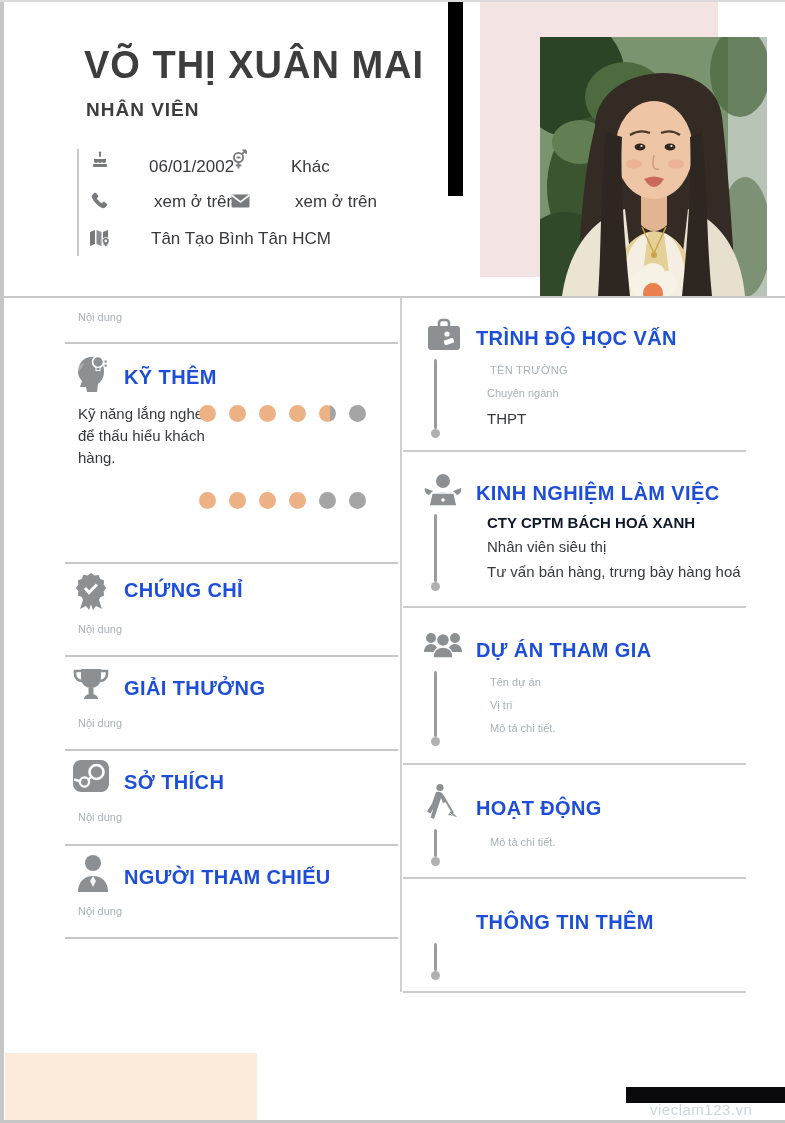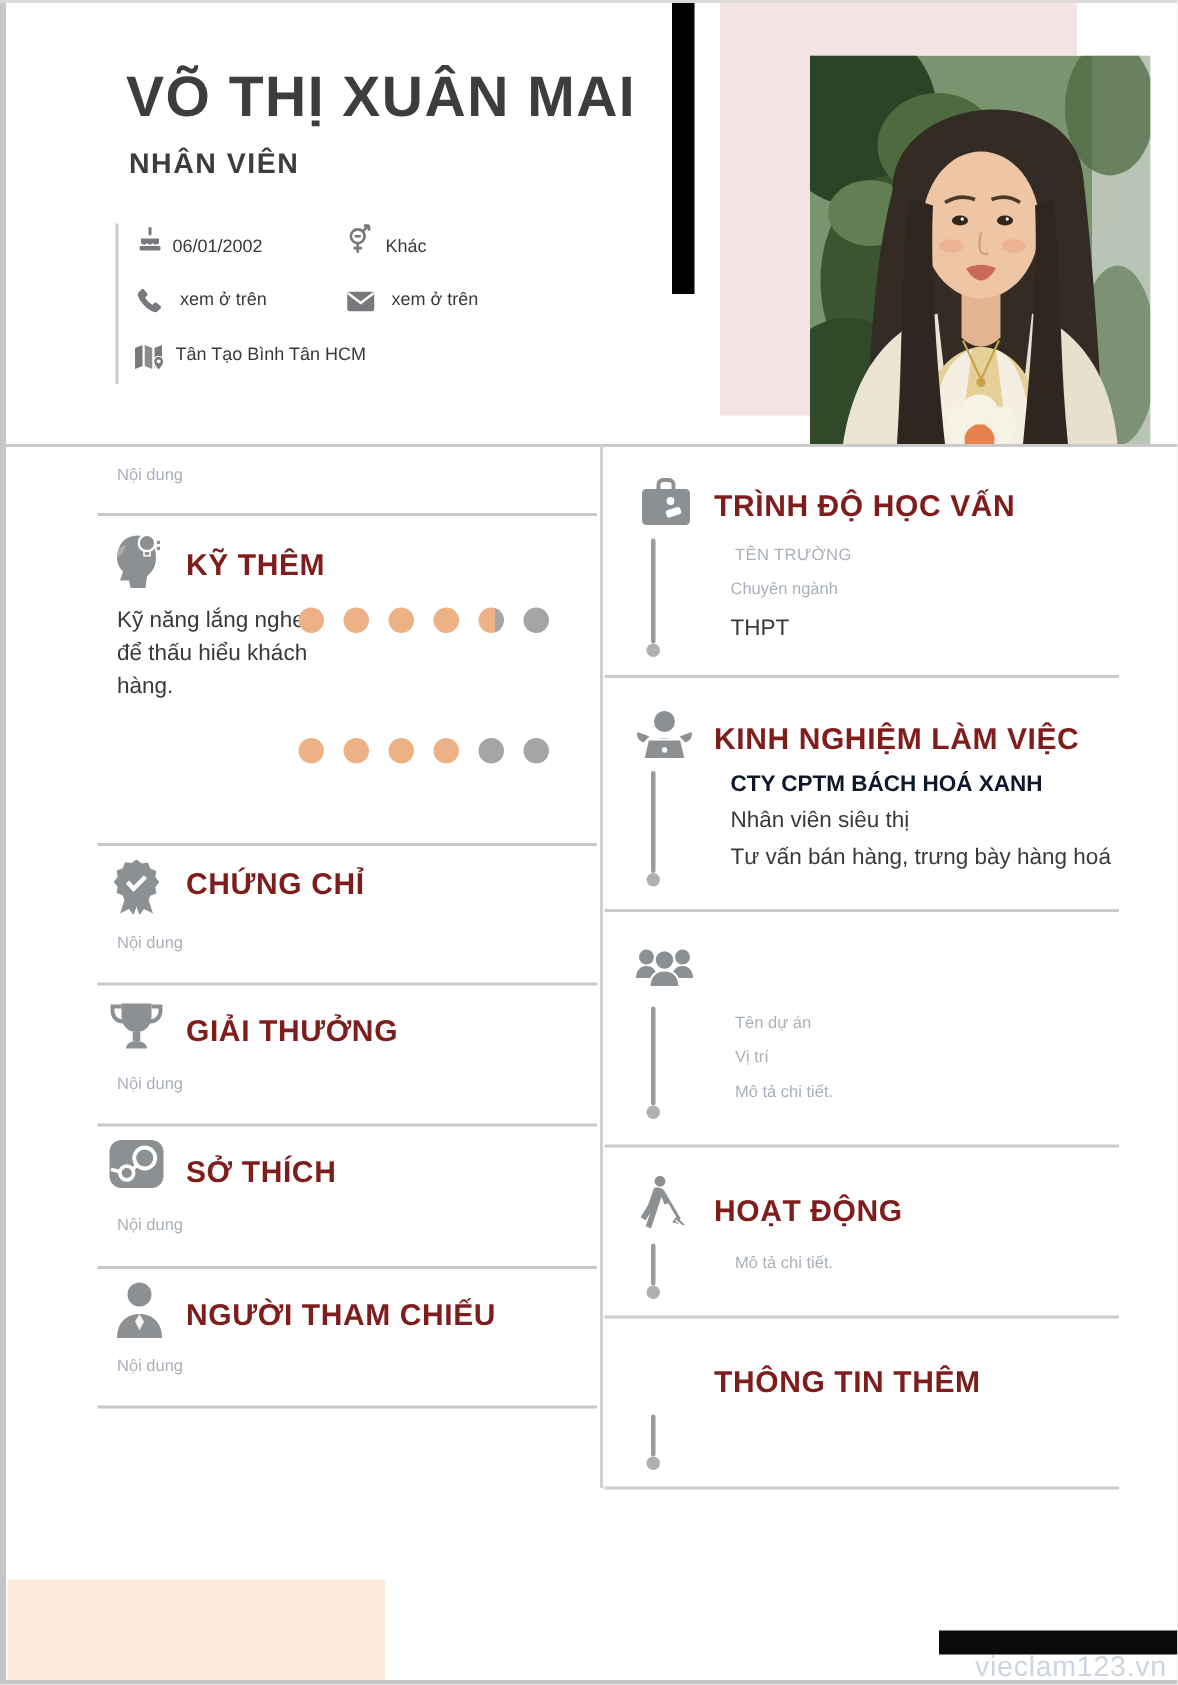--- a/index.html
+++ b/index.html
@@ -11,51 +11,51 @@
   
   .edge-left{position:absolute;left:0;top:0;width:4px;height:1123px;background:#c6c6c6;}
   .edge-top{position:absolute;left:0;top:0;width:785px;height:2px;background:#dadada;}
   .edge-bottom{position:absolute;left:0;top:1120px;width:785px;height:3px;background:#c6c6c6;}
 
   .abs{position:absolute;}
   .name{left:84px;top:44px;font-size:38px;font-weight:bold;color:#3d3d3d;letter-spacing:1px;white-space:nowrap;}
   .subtitle{left:86px;top:99px;font-size:19px;font-weight:bold;color:#3d3d3d;letter-spacing:1px;}
 
   .info-rail{left:77px;top:149px;width:2px;height:107px;background:#c9c9c9;}
-  .info-text{font-size:12px;color:#37393c;white-space:nowrap;}
+  .info-text{font-size:17px;color:#37393c;white-space:nowrap;margin-left:34px;}
   .icon{color:#77797c;}
   .icon svg{display:block;}
 
   .black-bar-top{left:448px;top:2px;width:15px;height:194px;background:#000;}
   .pink-block{left:480px;top:2px;width:238px;height:275px;background:#f3e4e3;}
   .photo{left:540px;top:37px;width:227px;height:259px;overflow:hidden;}
   .photo svg{display:block;}
 
   .header-divider{left:0;top:296px;width:785px;height:2px;background:#c9c9c9;}
   .col-divider{left:400px;top:297px;width:2px;height:695px;background:#d0d0d0;}
 
   .hline-left{left:65px;width:333px;height:2px;background:#c8c8c8;}
   .hline-right{left:403px;width:343px;height:2px;background:#cccccc;}
 
-  .sec-heading{font-size:20px;font-weight:bold;color:#7f1d1d;letter-spacing:.4px;white-space:nowrap;}
+  .sec-heading{font-size:20px;font-weight:bold;color:#1d4ed8;letter-spacing:.4px;white-space:nowrap;}
   .ph{color:#a9b0b8;font-size:11px;white-space:nowrap;}
   .txt{color:#37393c;font-size:15px;white-space:nowrap;}
   .txt-b{color:#0f172a;font-size:15px;font-weight:bold;white-space:nowrap;}
   .ph-caps{letter-spacing:.3px;}
 
   .skill-label{font-size:15px;color:#37393c;width:128px;line-height:22px;}
   .skill-dots{display:flex;gap:13px;}
   .dot{width:17px;height:17px;border-radius:50%;display:inline-block;}
 
   .tl-line{width:3px;background:#9b9b9b;border-radius:2px;}
   .tl-dot{width:9px;height:9px;border-radius:50%;background:#b0b0b0;}
 
   .peach-block{left:5px;top:1053px;width:252px;height:68px;background:#fceadb;}
   .black-bar-bottom{left:626px;top:1087px;width:159px;height:16px;background:#0a0a0c;}
-  .watermark{left:650px;top:1101px;font-size:19px;color:#ccd5de;letter-spacing:.5px;}
+  .watermark{left:650px;top:1101px;font-size:15px;color:#ccd5de;letter-spacing:.5px;}
 </style>
 </head>
 <body>
 
 <div class="page">
   <div class="abs edge-left"></div>
   <div class="abs edge-top"></div>
 
   <div class="abs name">VÕ THỊ XUÂN MAI</div>
   <div class="abs subtitle">NHÂN VIÊN</div>
@@ -296,20 +296,21 @@
   <span class="abs icon" style="left:423px;top:630px;">
     <svg width="40" height="34" viewBox="0 0 40 34" fill="#8d9093">
       <circle cx="8" cy="8" r="5"></circle>
       <path d="M1 22 c0-5 3-8 7-8 s7 3 7 8 Z"></path>
       <circle cx="32" cy="8" r="5"></circle>
       <path d="M25 22 c0-5 3-8 7-8 s7 3 7 8 Z"></path>
       <circle cx="20" cy="10" r="6.5" stroke="#ffffff" stroke-width="1.4"></circle>
       <path d="M10 28 c0-7 4-11 10-11 s10 4 10 11 Z" stroke="#ffffff" stroke-width="1.4"></path>
     </svg>
   </span>
+  <div class="abs sec-heading" style="left:476px;top:639px;">DỰ ÁN THAM GIA</div>
   <div class="abs tl-line" style="left:434px;top:671px;height:66px;"></div>
   <div class="abs tl-dot" style="left:431px;top:737px;"></div>
   <div class="abs ph" style="left:490px;top:676px;">Tên dự án</div>
   <div class="abs ph" style="left:490px;top:699px;">Vị trí</div>
   <div class="abs ph" style="left:490px;top:722px;">Mô tả chi tiết.</div>
   <div class="abs hline-right" style="top:763px;"></div>
 
   <span class="abs icon" style="left:425px;top:783px;">
     <svg width="34" height="40" viewBox="0 0 34 40" fill="#8d9093">
       <circle cx="15" cy="4.5" r="3.6"></circle>

